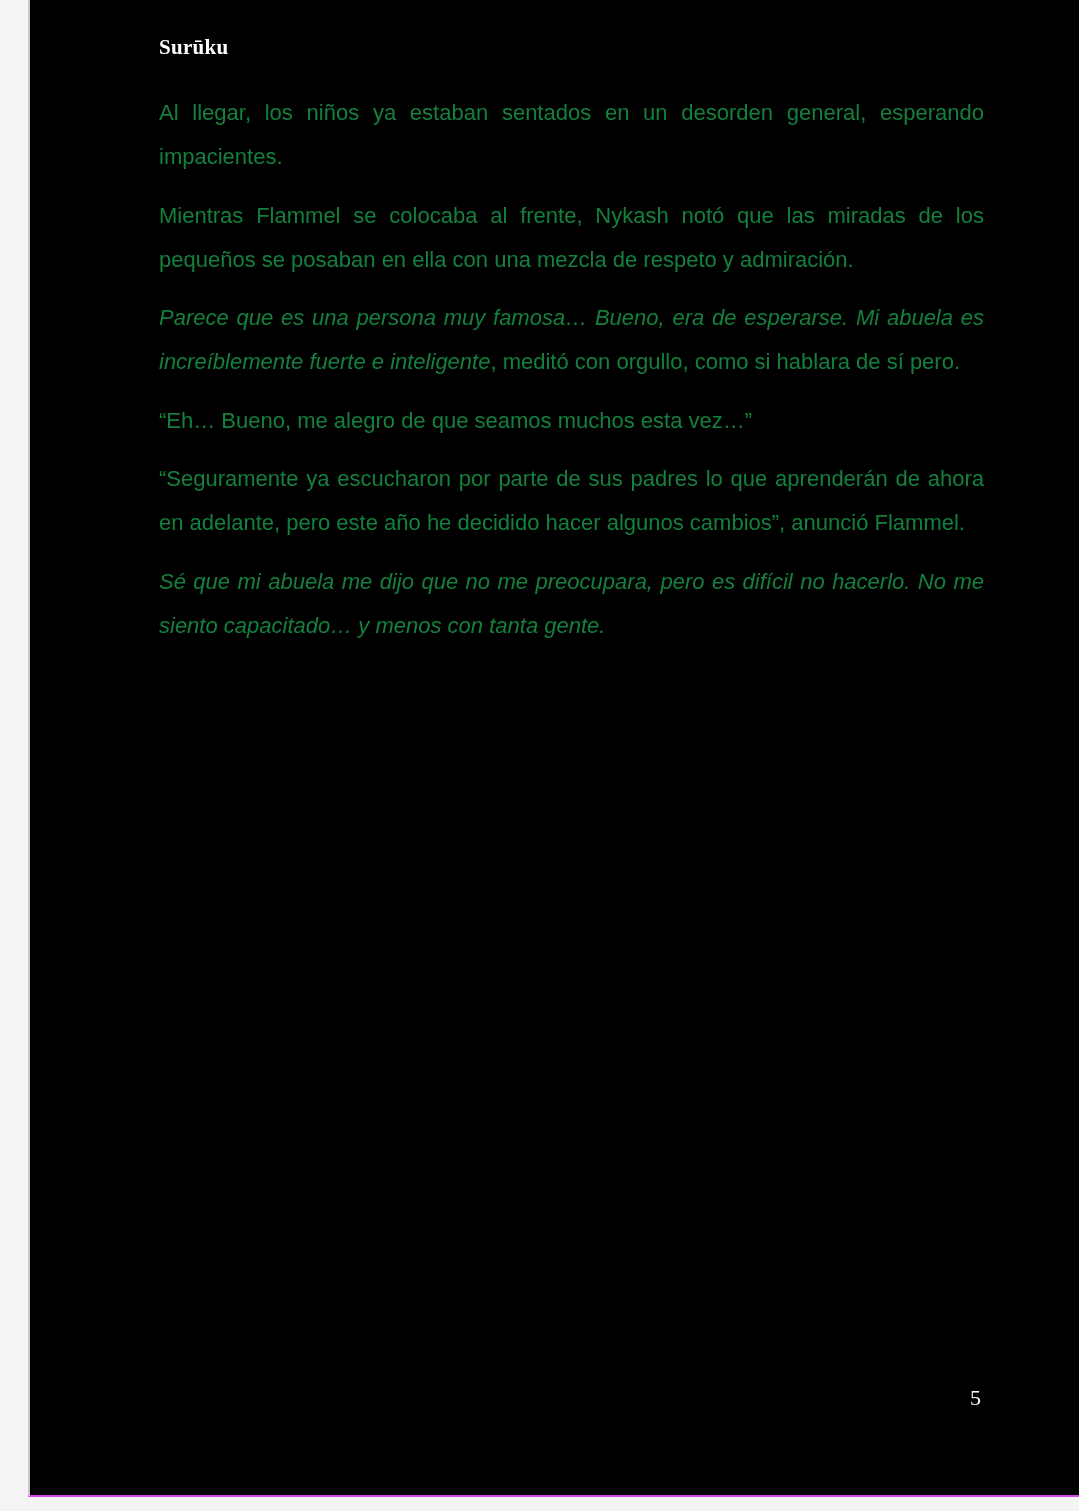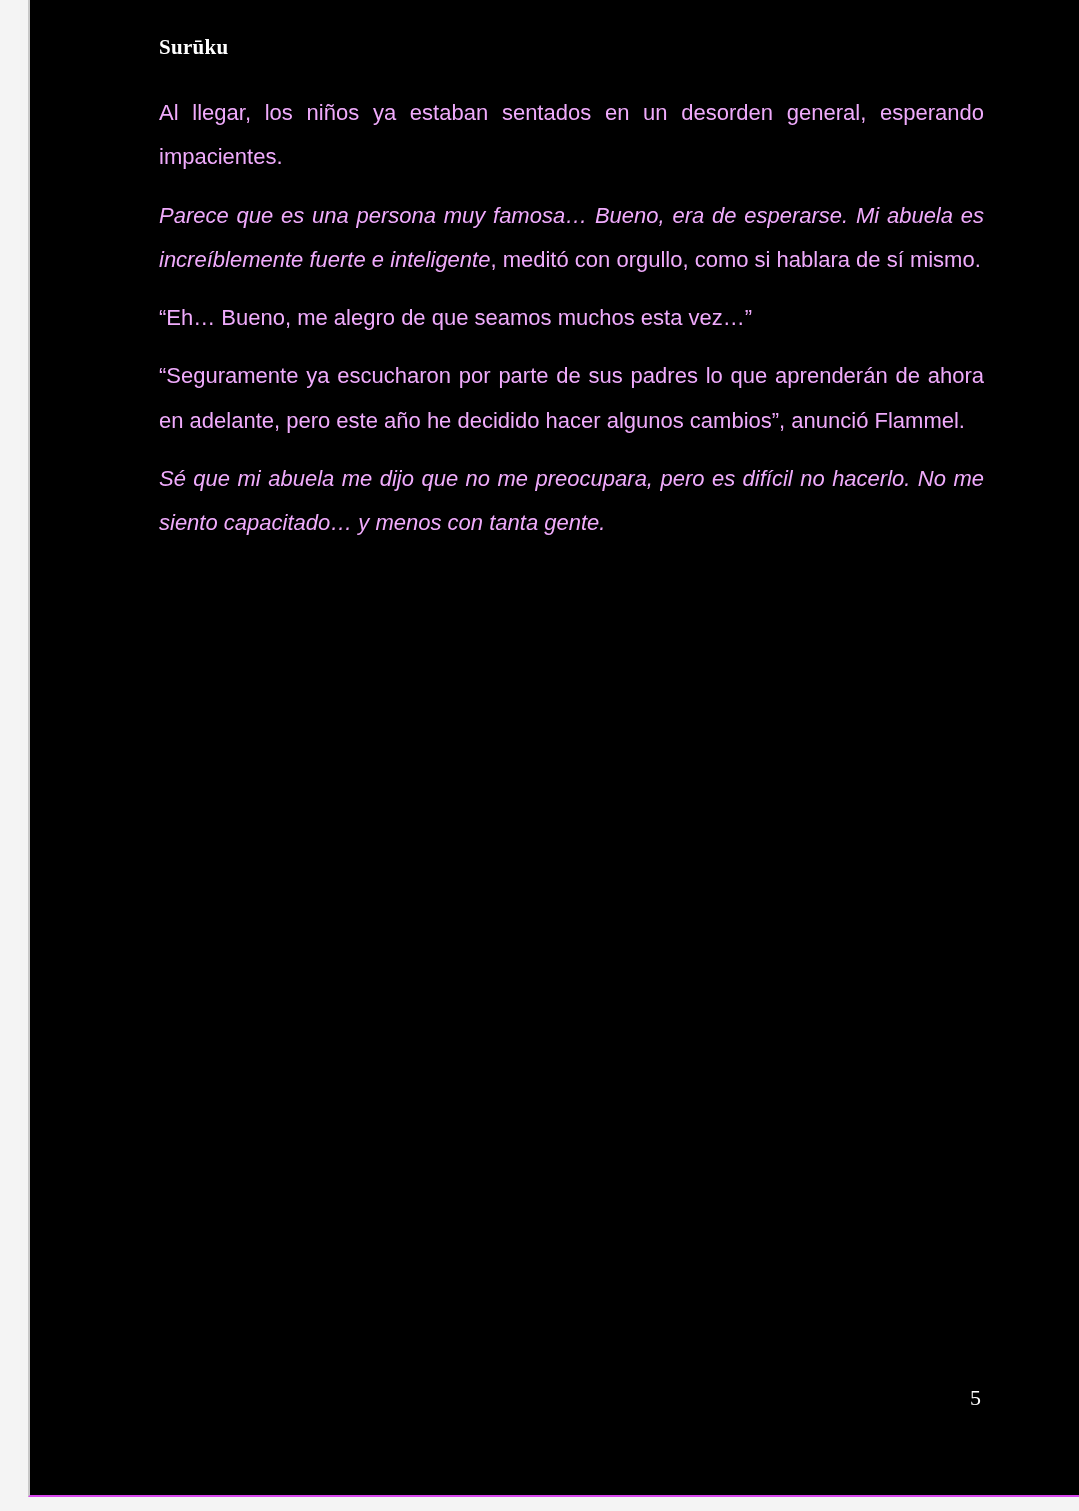--- a/index.html
+++ b/index.html
@@ -33,21 +33,21 @@
       letter-spacing: 0.3px;
     }
     .body-text {
       position: absolute;
       left: 129px;
       top: 91px;
       width: 825px;
       font-family: "Liberation Sans", sans-serif;
       font-size: 22px;
       line-height: 44.3px;
-      color: #f0abfc;
+      color: #15803d;
     }
     .para {
       margin: 0 0 14px 0;
       text-align: justify;
     }
     .para.italic { font-style: italic; }
     .para em { font-style: italic; }
     .page-number {
       position: absolute;
       left: 940px;
@@ -58,20 +58,21 @@
     }
   </style>
 </head>
 <body>
 
 <div class="page">
   <div class="header">Surūku</div>
 
   <div class="body-text">
     <p class="para">Al llegar, los niños ya estaban sentados en un desorden general, esperando impacientes.</p>
-    <p class="para"><em>Parece que es una persona muy famosa… Bueno, era de esperarse. Mi abuela es increíblemente fuerte e inteligente</em><span>, meditó con orgullo, como si hablara de sí mismo.</span></p>
+    <p class="para">Mientras Flammel se colocaba al frente, Nykash notó que las miradas de los pequeños se posaban en ella con una mezcla de respeto y admiración.</p>
+    <p class="para"><em>Parece que es una persona muy famosa… Bueno, era de esperarse. Mi abuela es increíblemente fuerte e inteligente</em><span>, meditó con orgullo, como si hablara de sí pero.</span></p>
     <p class="para">“Eh… Bueno, me alegro de que seamos muchos esta vez…”</p>
     <p class="para">“Seguramente ya escucharon por parte de sus padres lo que aprenderán de ahora en adelante, pero este año he decidido hacer algunos cambios”, anunció Flammel.</p>
     <p class="para italic">Sé que mi abuela me dijo que no me preocupara, pero es difícil no hacerlo. No me siento capacitado… y menos con tanta gente.</p>
   </div>
 
   <div class="page-number">5</div>
 </div>
 
 </body></html>

